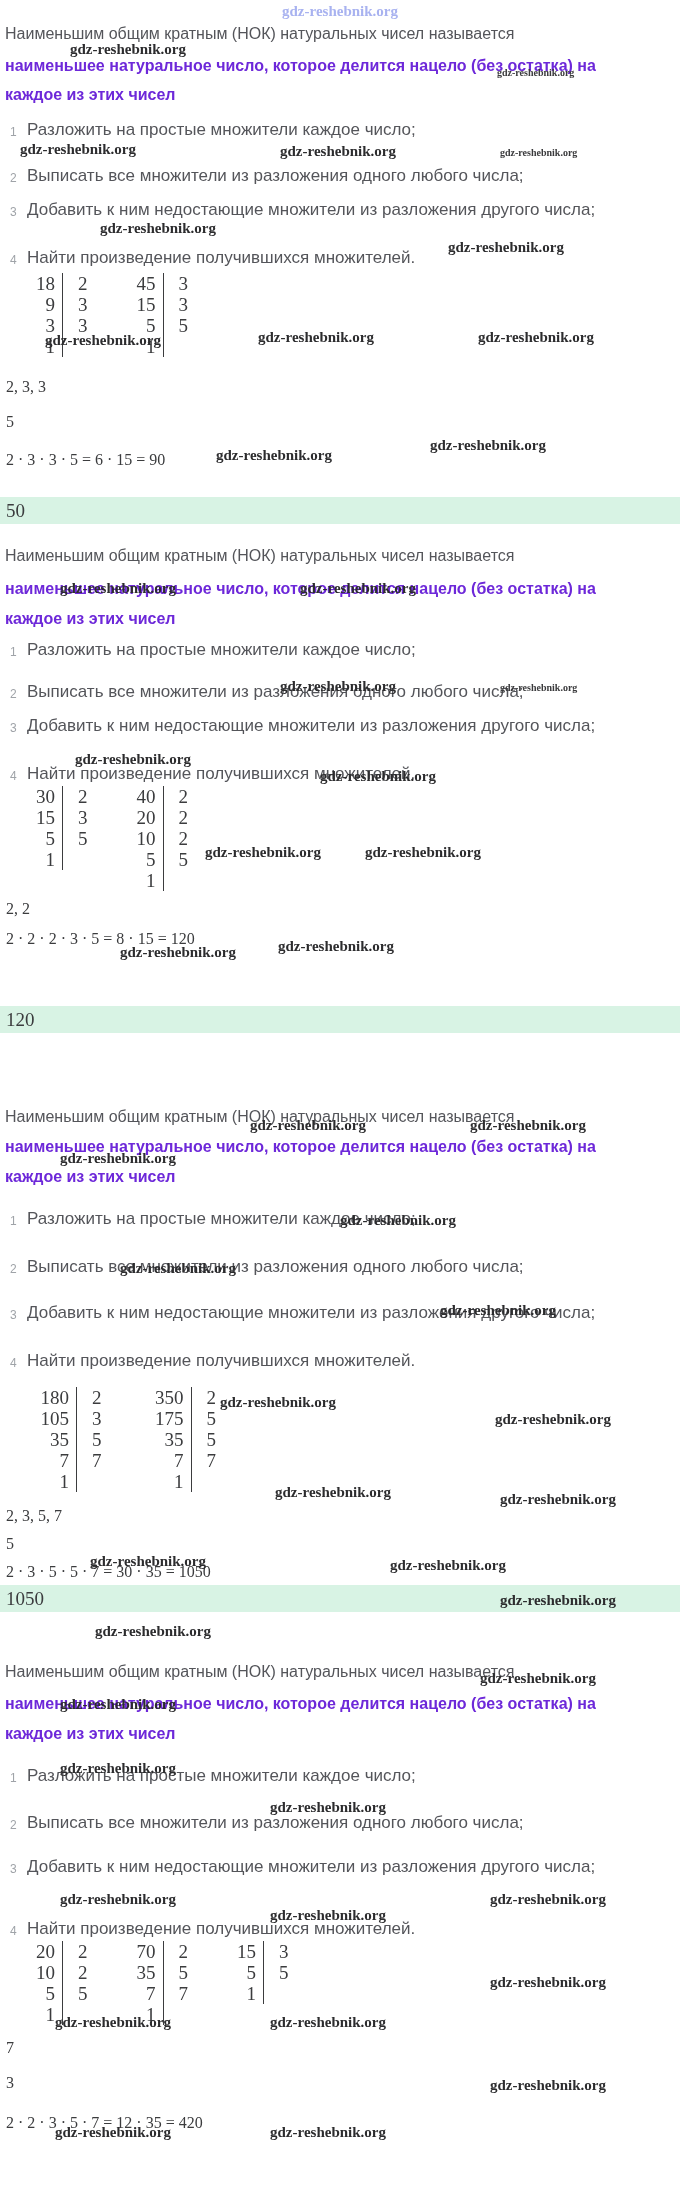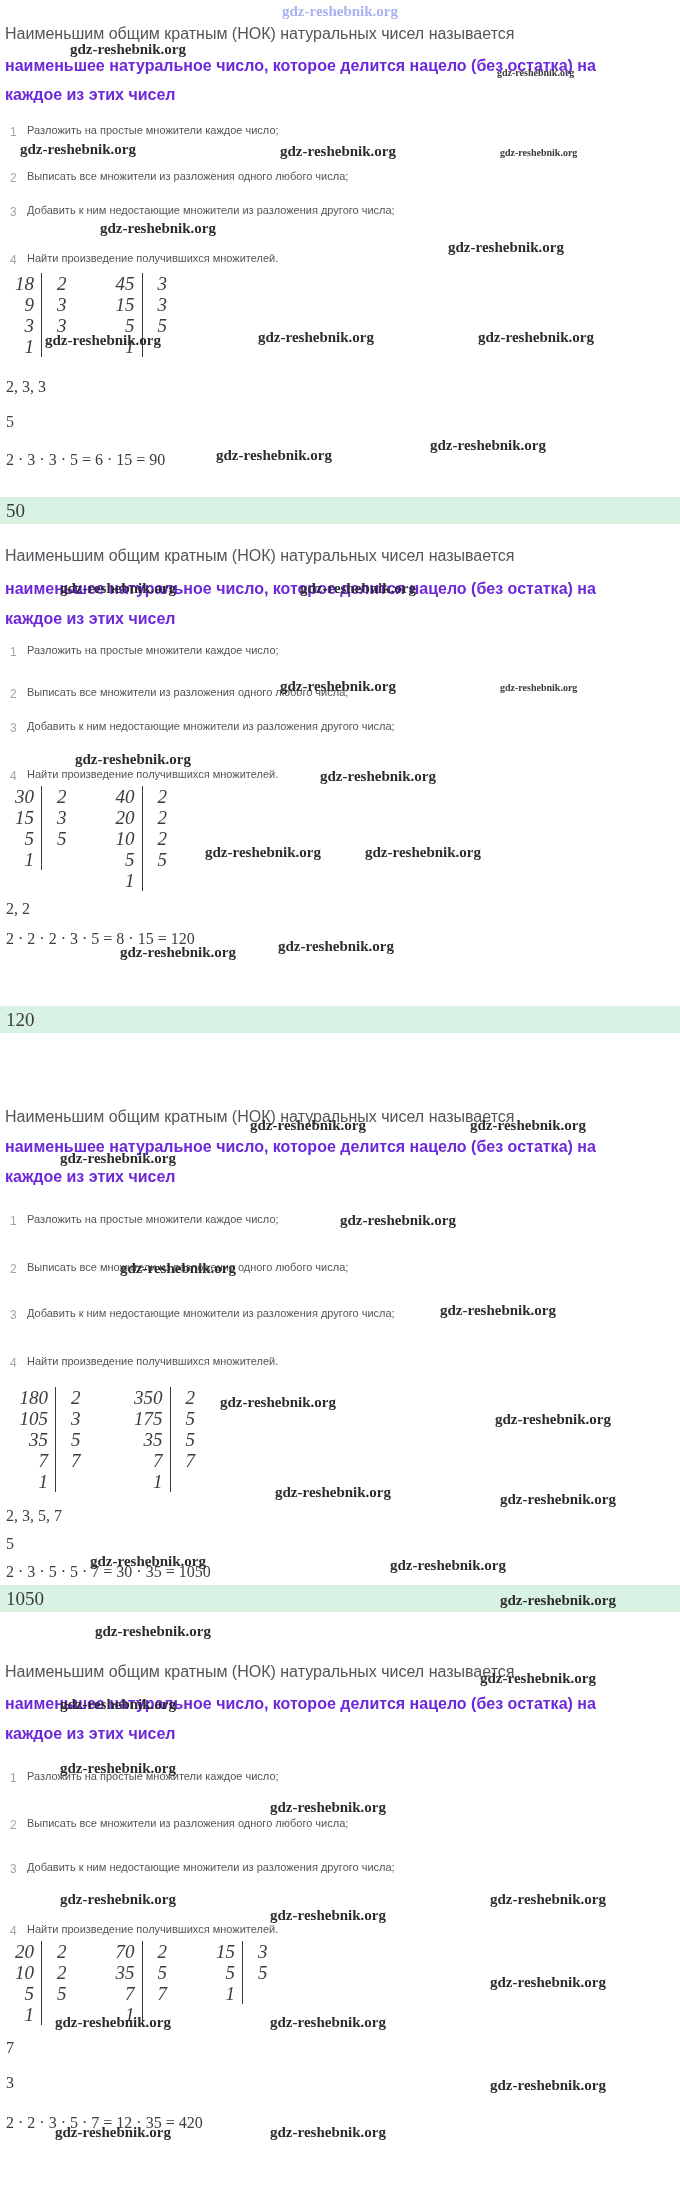--- a/index.html
+++ b/index.html
@@ -19,23 +19,23 @@
     display: block; text-align: center; padding-top: 3px; height: 18px;
     font-family: "Liberation Serif", "DejaVu Serif", serif; font-weight: 700;
     font-size: 15px; color: #a8b2f0;
   }
   
   .introline { font-size: 16px; line-height: 22px; padding-left: 5px; }
   .introline.b { font-weight: 700; color: #6d28d9; }
   
   .step { display: flex; align-items: flex-start; line-height: 20px; padding-left: 10px; }
   .step .n { font-size: 12px; color: #9fa3a8; width: 17px; flex: none; padding-top: 2px; }
-  .step .t { font-size: 11px; }
-  
-  .tables { display: flex; padding-left: 8px; font-style: italic; }
+  .step .t { font-size: 17px; }
+  
+  .tables { display: flex; padding-left: 29px; }
   .tables > .ftable + .ftable { margin-left: 42px; }
   .ftable { font-family: "Liberation Serif", "DejaVu Serif", serif; font-size: 19px; color: #3b3c3e; }
   .trow { display: flex; height: 21px; line-height: 21px; }
   .tnum { min-width: 34px; text-align: right; padding-right: 7px; border-right: 1px solid #3b3c3e; }
   .wide .tnum { min-width: 48px; }
   .tdiv { padding-left: 15px; min-width: 24px; }
   
   .mathline {
     font-family: "Liberation Serif", "DejaVu Serif", serif; font-size: 16px;
     line-height: 24px; color: #3b3c3e; padding-left: 6px;

